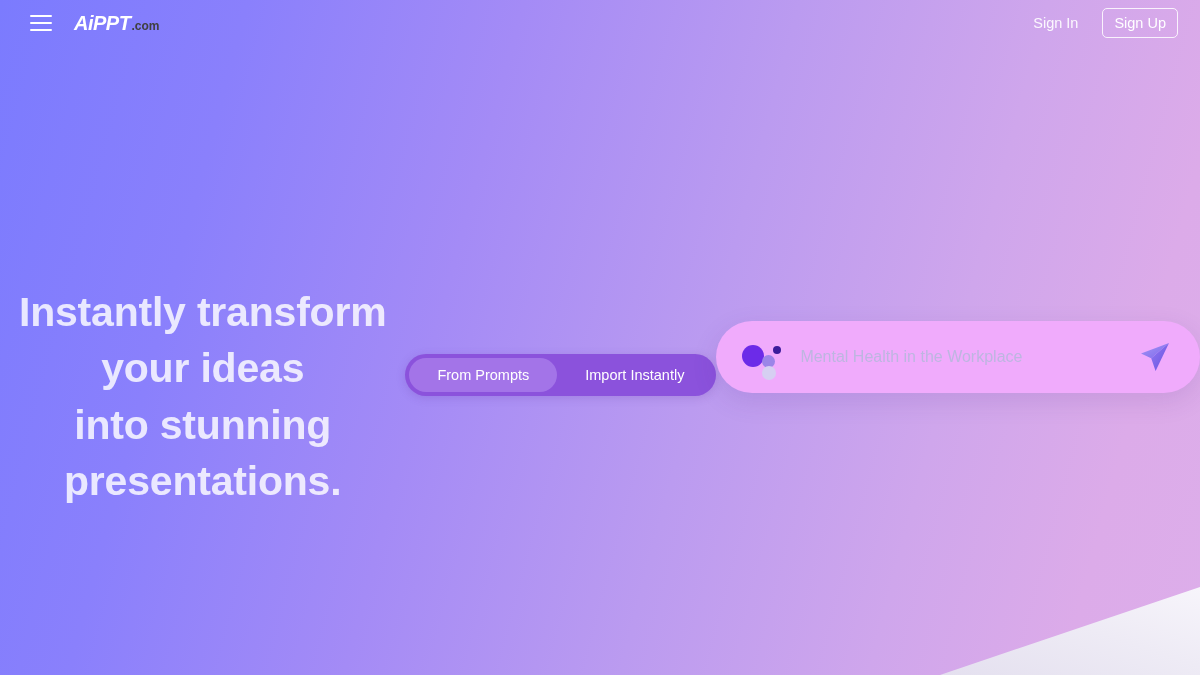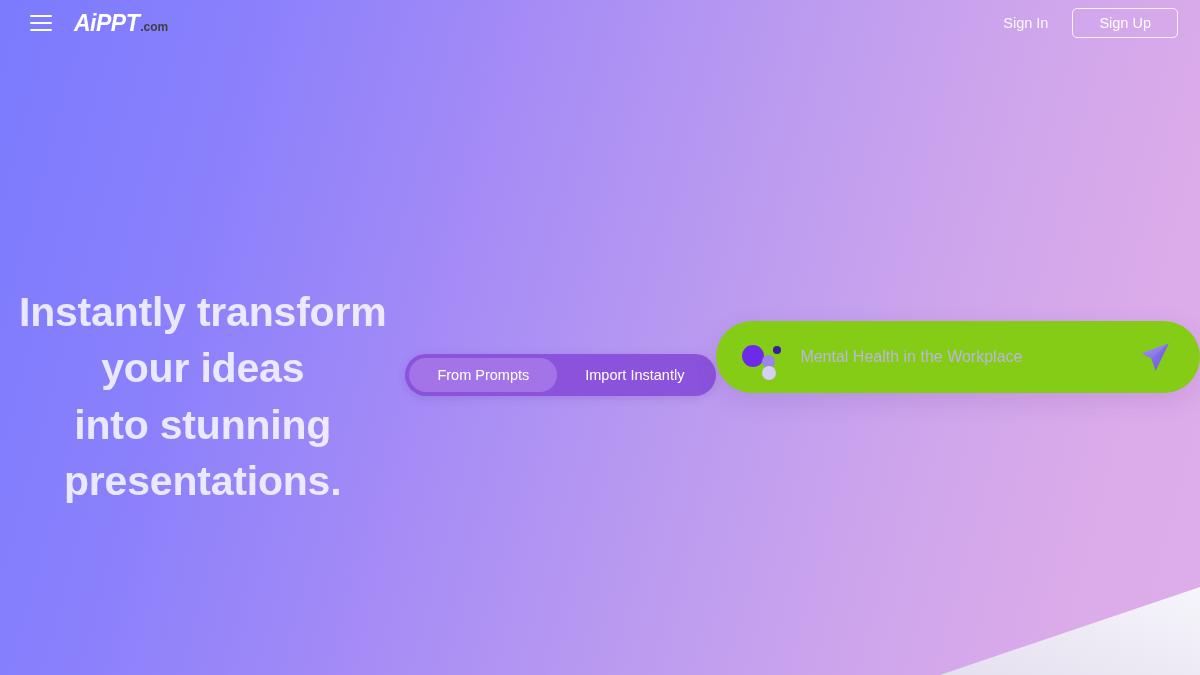--- a/index.html
+++ b/index.html
@@ -45,21 +45,21 @@
     display:block; height:2px; width:100%;
     background:#ffffff; border-radius:1px;
   }
   .logo {
     margin-left:22px;
     display:flex; align-items:baseline;
     cursor:pointer;
     user-select:none;
   }
   .logo-main {
-    font-size:23px;
+    font-size:20px;
     font-weight:bold;
     font-style:italic;
     letter-spacing:-0.5px;
     color:#ffffff;
     line-height:1;
   }
   .logo-dom {
     font-size:12px;
     font-weight:bold;
     color:#404040;
@@ -72,21 +72,21 @@
     font-size:14.5px;
     cursor:pointer;
     margin-right:24px;
     white-space:nowrap;
   }
   .signup-btn {
     border:1px solid rgba(255,255,255,0.85);
     border-radius:5px;
     color:#ffffff;
     font-size:14.5px;
-    padding:6px 26px;
+    padding:6px 11px;
     background:transparent;
     cursor:pointer;
     white-space:nowrap;
     font-family:inherit;
     text-align:right;
   }
 
   
   .hero {
     position:absolute;
@@ -140,21 +140,21 @@
   }
   .mode-btn.active {
     background:#a374e8;
   }
 
   
   .prompt-bar {
     margin-top:38px;
     width:674px;
     height:72px;
-    background:#84cc16;
+    background:#f0abfc;
     border-radius:36px;
     display:flex;
     align-items:center;
     padding:0 22px 0 24px;
     box-shadow:0 8px 26px rgba(80,40,140,0.13);
   }
   .ai-icon {
     flex:0 0 auto;
     width:42px; height:40px;
     position:relative;

